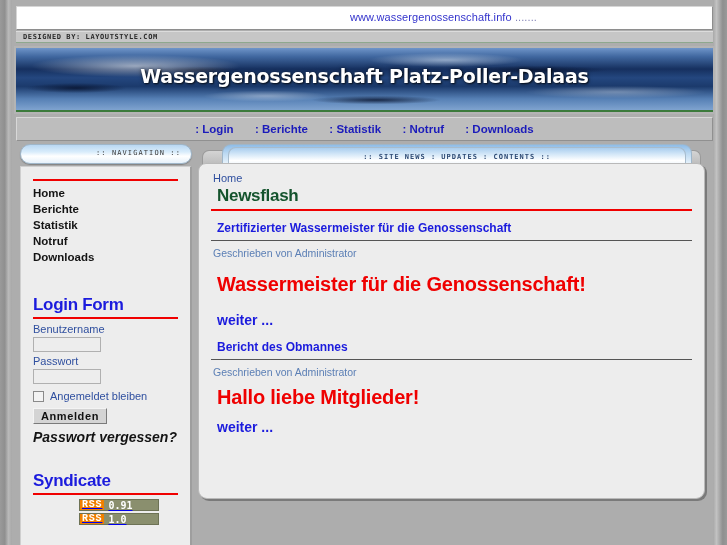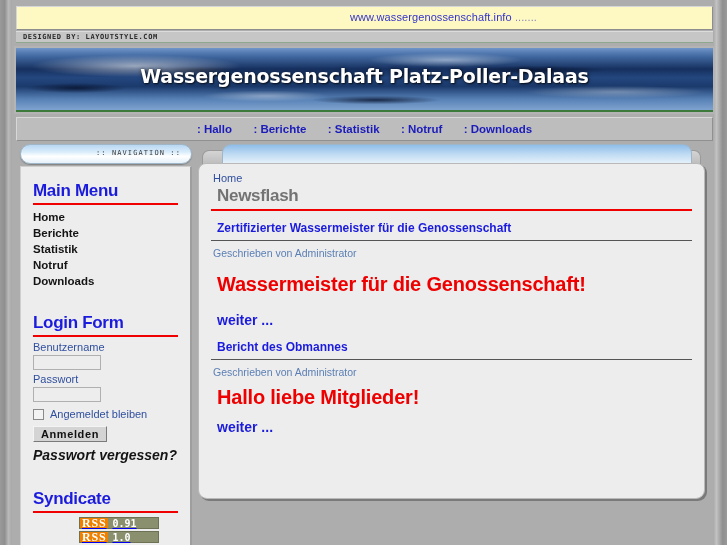--- a/index.html
+++ b/index.html
@@ -11,21 +11,21 @@
   }
   
   #frame{position:absolute;left:0;top:0;width:727px;height:545px;background:#adadad;}
   .edge-l{position:absolute;left:0;top:0;width:12px;height:545px;
     background:linear-gradient(90deg,#9a9a9a 0%,#8f8f8f 40%,#b9b9b9 70%,#a8a8a8 100%);}
   .edge-r{position:absolute;right:0;top:0;width:14px;height:545px;
     background:linear-gradient(90deg,#a8a8a8 0%,#c2c2c2 25%,#8f8f8f 70%,#9a9a9a 100%);}
 
   
   .topbar{position:absolute;left:16px;top:6px;width:697px;height:24px;
-    background:#fef9c3;border:1px solid #d6d6d6;border-right-color:#8e8e8e;border-bottom-color:#8e8e8e;
+    background:#ffffff;border:1px solid #d6d6d6;border-right-color:#8e8e8e;border-bottom-color:#8e8e8e;
     box-sizing:border-box;}
   .topurl{position:absolute;right:175px;top:4px;color:#3333cc;font-size:11px;letter-spacing:.1px;white-space:nowrap;}
   .topurl .dots{color:#8585b8;}
 
   
   .designed{position:absolute;left:16px;top:31px;width:697px;height:12px;
     background:#c6c6c6;border-top:1px solid #dcdcdc;border-bottom:1px solid #8ea88e;box-sizing:border-box;}
   .designed span{position:absolute;left:7px;top:1px;font-family:"DejaVu Sans Mono","Liberation Mono",monospace;
     font-size:7px;font-weight:bold;color:#2a2a2a;letter-spacing:.6px;}
 
@@ -75,22 +75,22 @@
   .cbrow{margin-top:6px;display:flex;align-items:center;gap:6px;}
   .cbox{width:11px;height:11px;background:#f3f3f3;border:1px solid #8a8a8a;box-sizing:border-box;}
   .cbrow span{color:#2f4f9f;font-size:11px;}
   .btn{margin-top:6px;padding:1px 7px;background:#d4d4d4;border:1px solid #f4f4f4;
     border-right-color:#7a7a7a;border-bottom-color:#7a7a7a;font-size:11px;color:#111;font-weight:bold;
     letter-spacing:.6px;cursor:pointer;}
   .forgot{display:block;margin-top:5px;color:#141414;font-size:14px;font-weight:bold;text-decoration:none;font-style:italic;}
   .rsswrap{margin-top:4px;padding-left:46px;}
   .rssbtn{display:flex;align-items:center;width:80px;height:12px;margin-bottom:2px;
     background:#8a8f6e;border:1px solid #6d7255;box-sizing:border-box;}
-  .rssbtn .tag{background:#f08000;color:#ffffff;font-family:Liberation Serif, serif;
-    font-size:12px;font-weight:bold;letter-spacing:.8px;padding:0 2px;line-height:10px;height:10px;}
+  .rssbtn .tag{background:#f08000;color:#ffffff;font-family:Liberation Mono, monospace;
+    font-size:10px;font-weight:bold;letter-spacing:.8px;padding:0 2px;line-height:10px;height:10px;}
   .rssbtn .ver{color:#ffffff;font-family:"DejaVu Sans Mono","Liberation Mono",monospace;font-size:10px;
     font-weight:bold;padding-left:4px;}
 
   
   .content{position:absolute;left:198px;top:144px;width:507px;}
   .c-tabs{position:relative;height:20px;}
   .c-tab-back{position:absolute;left:24px;top:0;width:470px;height:20px;
     border-radius:9px 9px 0 0;background:linear-gradient(180deg,#8fbde8 0%,#bcd9f2 45%,#e9f3fb 100%);
     border:1px solid #9fb6c9;border-bottom:none;box-sizing:border-box;}
   .c-tab-l{position:absolute;left:4px;top:6px;width:40px;height:14px;border-radius:7px 7px 0 0;
@@ -101,21 +101,21 @@
     background:linear-gradient(180deg,#a9cdee 0%,#d5e8f8 40%,#ffffff 78%,#f1f7fc 100%);
     border:1px solid #a8bccd;border-bottom:none;box-sizing:border-box;}
   .c-tab-main .lbl{position:absolute;left:0;right:0;top:5px;text-align:center;
     font-family:"DejaVu Sans Mono","Liberation Mono",monospace;font-size:7px;font-weight:bold;
     letter-spacing:1px;color:#2d4a74;}
   .c-body{position:relative;margin-top:-1px;background:#ededed;
     border:1px solid #b9b9b9;border-radius:8px 8px 9px 9px;
     box-shadow:2px 2px 0 rgba(60,60,60,.45);
     padding:8px 12px 10px 12px;box-sizing:border-box;height:336px;}
   .crumb{color:#2f4f9f;font-size:11px;margin:0 0 2px 2px;}
-  .page-title{margin:0 0 0 6px;font-size:17px;font-weight:bold;color:#737373;letter-spacing:-.3px;}
+  .page-title{margin:0 0 0 6px;font-size:17px;font-weight:bold;color:#14532d;letter-spacing:-.3px;}
   .title-rule{height:0;border-top:2px solid #f00000;margin:3px 0 10px 0;}
   .article{margin-bottom:8px;}
   .art-title{margin:0 0 0 6px;font-size:12px;font-weight:bold;color:#1b1bdd;}
   .art-rule{height:0;border-top:1px solid #555;margin:5px 0 6px 0;}
   .art-meta{margin:0 0 0 2px;color:#5b7fb5;font-size:10.5px;}
   .art-lead{margin:14px 0 0 6px;font-size:20px;font-weight:bold;color:#ef0000;letter-spacing:-.2px;}
   .art-more{display:inline-block;margin:16px 0 0 6px;color:#1b1bdd;font-size:14px;font-weight:bold;
     text-decoration:none;}
   .art2 .art-lead{margin-top:8px;}
   .art2 .art-more{margin-top:10px;}
@@ -138,46 +138,45 @@
     <span>DESIGNED BY: LAYOUTSTYLE.COM</span>
   </div>
 
   <div class="bannerwrap">
     <div class="banner">
       <div class="banner-title">Wassergenossenschaft Platz-Poller-Dalaas</div>
     </div>
   </div>
 
   <div class="navbar">
-    <a href="#">: Hallo</a>
+    <a href="#">: Login</a>
     <a href="#">: Berichte</a>
     <a href="#">: Statistik</a>
     <a href="#">: Notruf</a>
     <a href="#">: Downloads</a>
   </div>
 
   <div class="sidebar">
     <div class="side-tab">
       <div class="lbl">:: NAVIGATION ::</div>
     </div>
     <div class="side-body">
 
       <div class="module">
-        <h3>Main Menu</h3>
         <div class="rule"></div>
         <ul class="menu-list">
           <li><a href="#">Home</a></li>
           <li><a href="#">Berichte</a></li>
           <li><a href="#">Statistik</a></li>
           <li><a href="#">Notruf</a></li>
           <li><a href="#">Downloads</a></li>
         </ul>
       </div>
 
-      <div class="module" style="margin-top:14px;">
+      <div class="module" style="margin-top:20px;">
         <h3>Login Form</h3>
         <div class="rule"></div>
         <div class="flabel">Benutzername</div>
         <input class="finput" type="text" value="" style="">
         <div class="flabel">Passwort</div>
         <input class="finput" type="password" value="" style="">
         <div class="cbrow">
           <div class="cbox"></div>
           <span>Angemeldet bleiben</span>
         </div>
@@ -202,20 +201,23 @@
       </div>
 
     </div>
   </div>
 
   <div class="content">
     <div class="c-tabs">
       <div class="c-tab-l"></div>
       <div class="c-tab-r"></div>
       <div class="c-tab-back"></div>
+      <div class="c-tab-main">
+        <div class="lbl">:: SITE NEWS : UPDATES : CONTENTS ::</div>
+      </div>
     </div>
 
     <div class="c-body">
       <div class="crumb">Home</div>
       <div class="page-title">Newsflash</div>
       <div class="title-rule"></div>
 
       <div class="article">
         <div class="art-title">Zertifizierter Wassermeister für die Genossenschaft</div>
         <div class="art-rule"></div>

